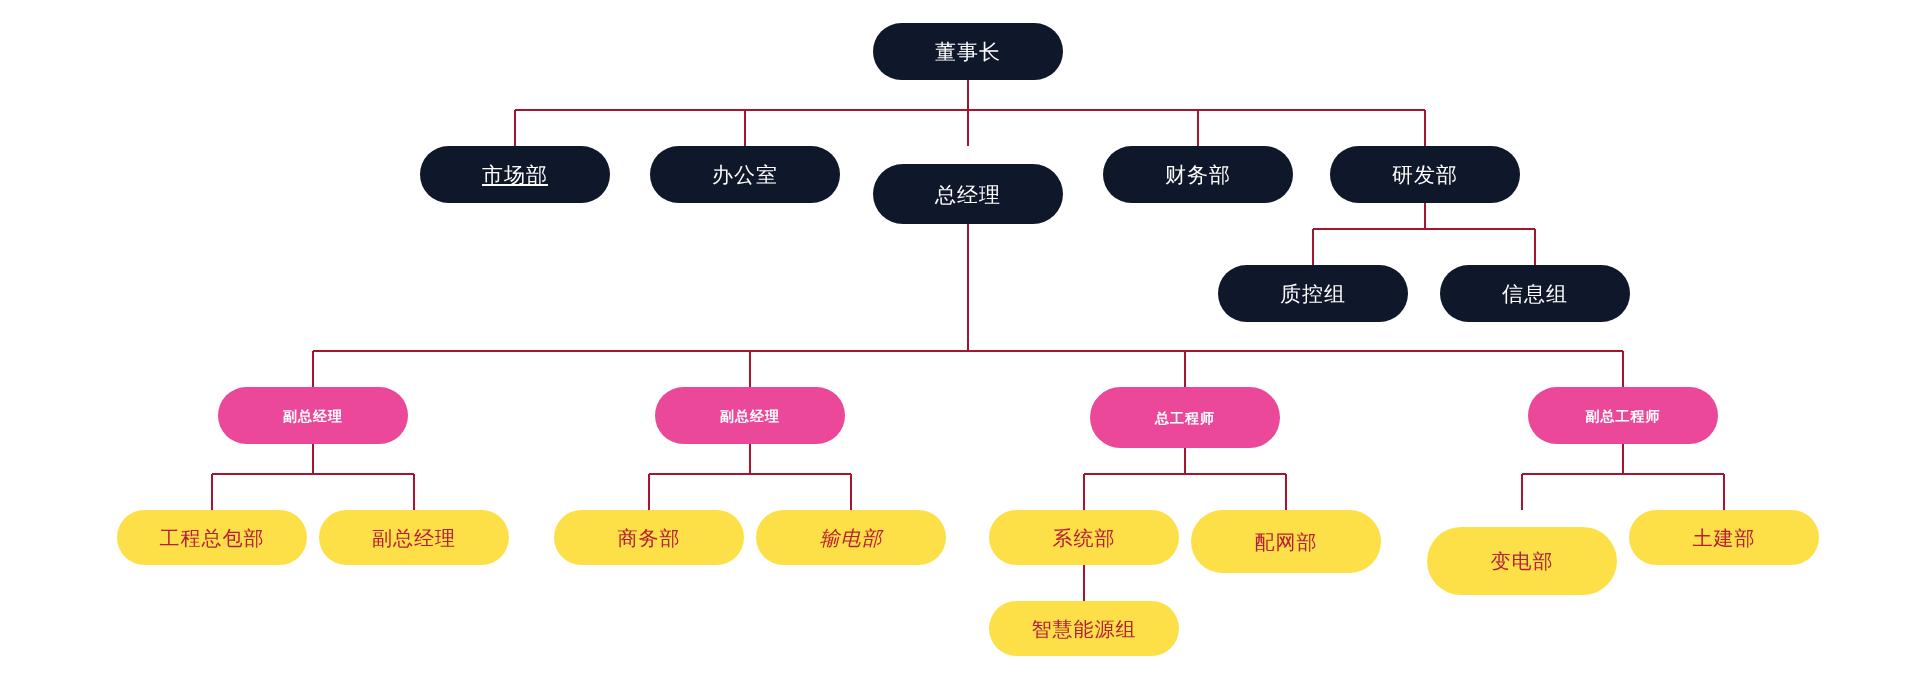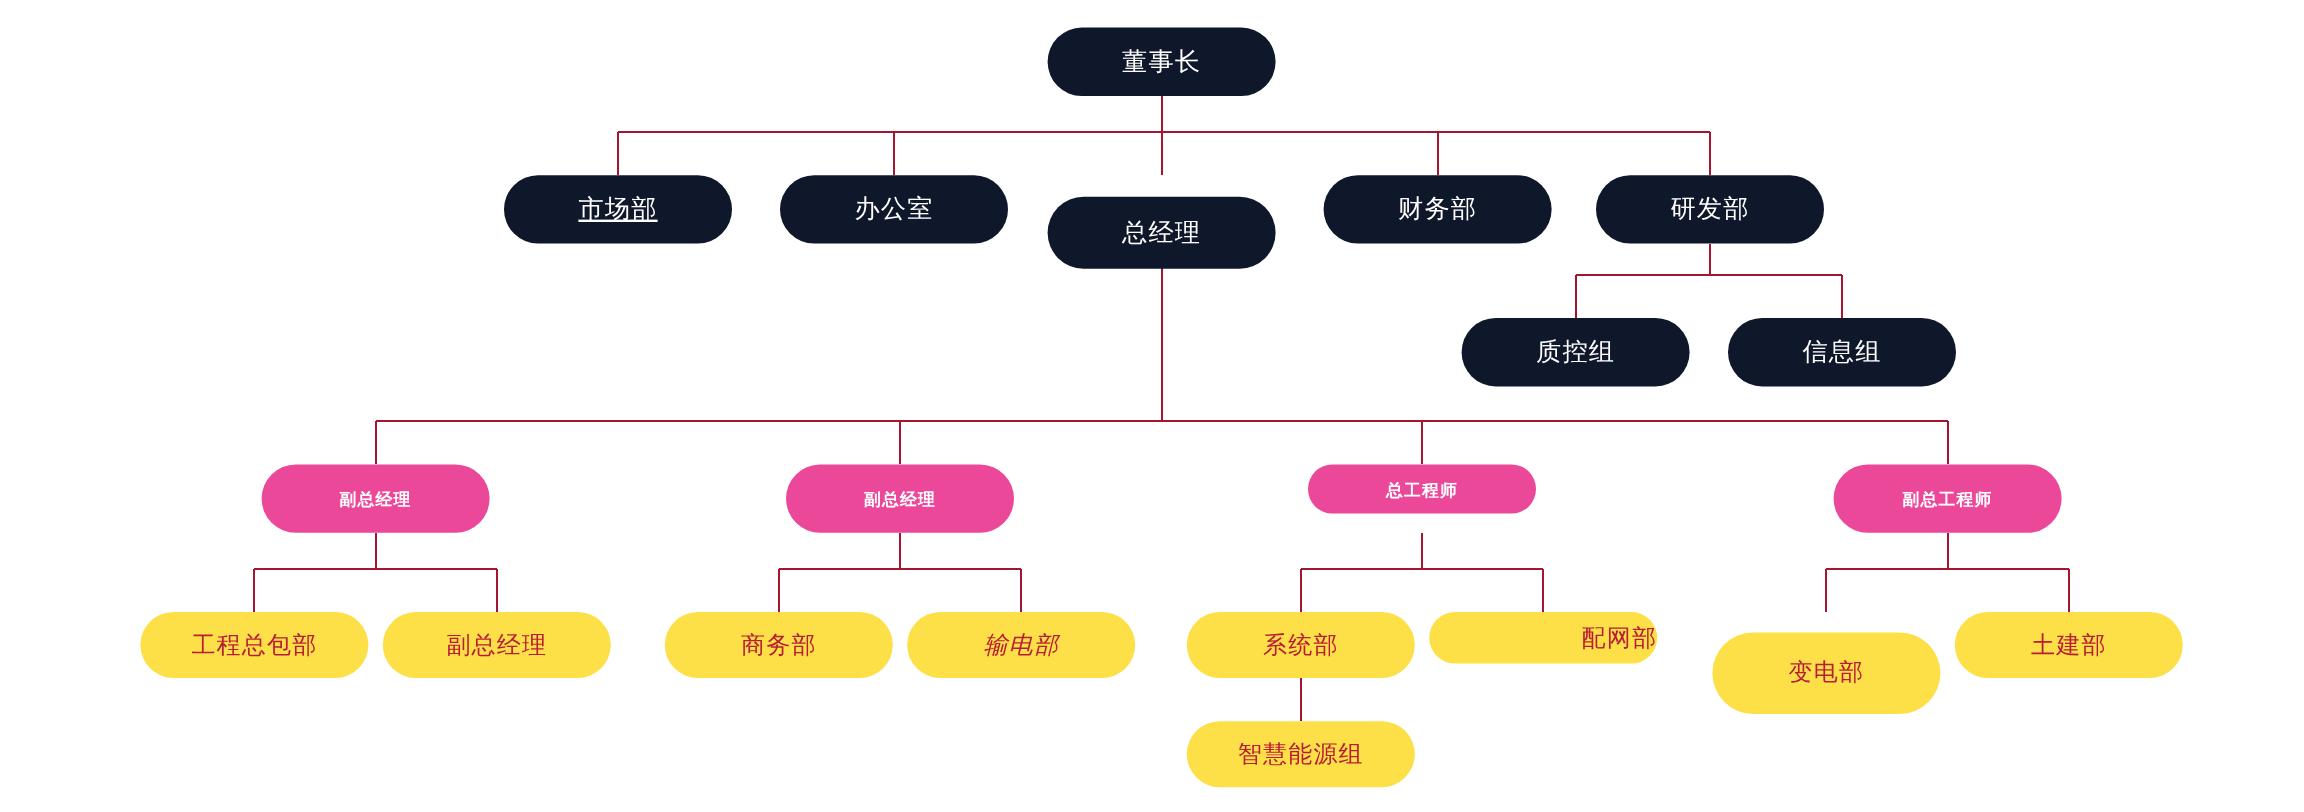--- a/index.html
+++ b/index.html
@@ -125,42 +125,42 @@
       </div>
       <div class="node lvl-primary" style="left: 1440px; top: 265px; width: 190px; height: 57px;">
         <span class="node-label">信息组</span>
       </div>
       <div class="node lvl-secondary" style="left: 218px; top: 387px; width: 190px; height: 57px;">
         <span class="node-label">副总经理</span>
       </div>
       <div class="node lvl-secondary" style="left: 655px; top: 387px; width: 190px; height: 57px;">
         <span class="node-label">副总经理</span>
       </div>
-      <div class="node lvl-secondary" style="left: 1090px; top: 387px; width: 190px; height: 41px;">
+      <div class="node lvl-secondary" style="left: 1090px; top: 387px; width: 190px; height: 61px;">
         <span class="node-label">总工程师</span>
       </div>
       <div class="node lvl-secondary" style="left: 1528px; top: 387px; width: 190px; height: 57px;">
         <span class="node-label">副总工程师</span>
       </div>
       <div class="node lvl-leaf" style="left: 117px; top: 510px; width: 190px; height: 55px;">
         <span class="node-label">工程总包部</span>
       </div>
       <div class="node lvl-leaf" style="left: 319px; top: 510px; width: 190px; height: 55px;">
         <span class="node-label">副总经理</span>
       </div>
       <div class="node lvl-leaf" style="left: 554px; top: 510px; width: 190px; height: 55px;">
         <span class="node-label">商务部</span>
       </div>
       <div class="node lvl-leaf" style="left: 756px; top: 510px; width: 190px; height: 55px; font-style: italic;">
         <span class="node-label">输电部</span>
       </div>
       <div class="node lvl-leaf" style="left: 989px; top: 510px; width: 190px; height: 55px;">
         <span class="node-label">系统部</span>
       </div>
-      <div class="node lvl-leaf" style="left: 1191px; top: 510px; width: 190px; height: 43px; justify-content: flex-end;">
+      <div class="node lvl-leaf" style="left: 1191px; top: 510px; width: 190px; height: 63px;">
         <span class="node-label">配网部</span>
       </div>
       <div class="node lvl-leaf" style="left: 1427px; top: 527px; width: 190px; height: 68px;">
         <span class="node-label">变电部</span>
       </div>
       <div class="node lvl-leaf" style="left: 1629px; top: 510px; width: 190px; height: 55px;">
         <span class="node-label">土建部</span>
       </div>
       <div class="node lvl-leaf" style="left: 989px; top: 601px; width: 190px; height: 55px;">
         <span class="node-label">智慧能源组</span>

